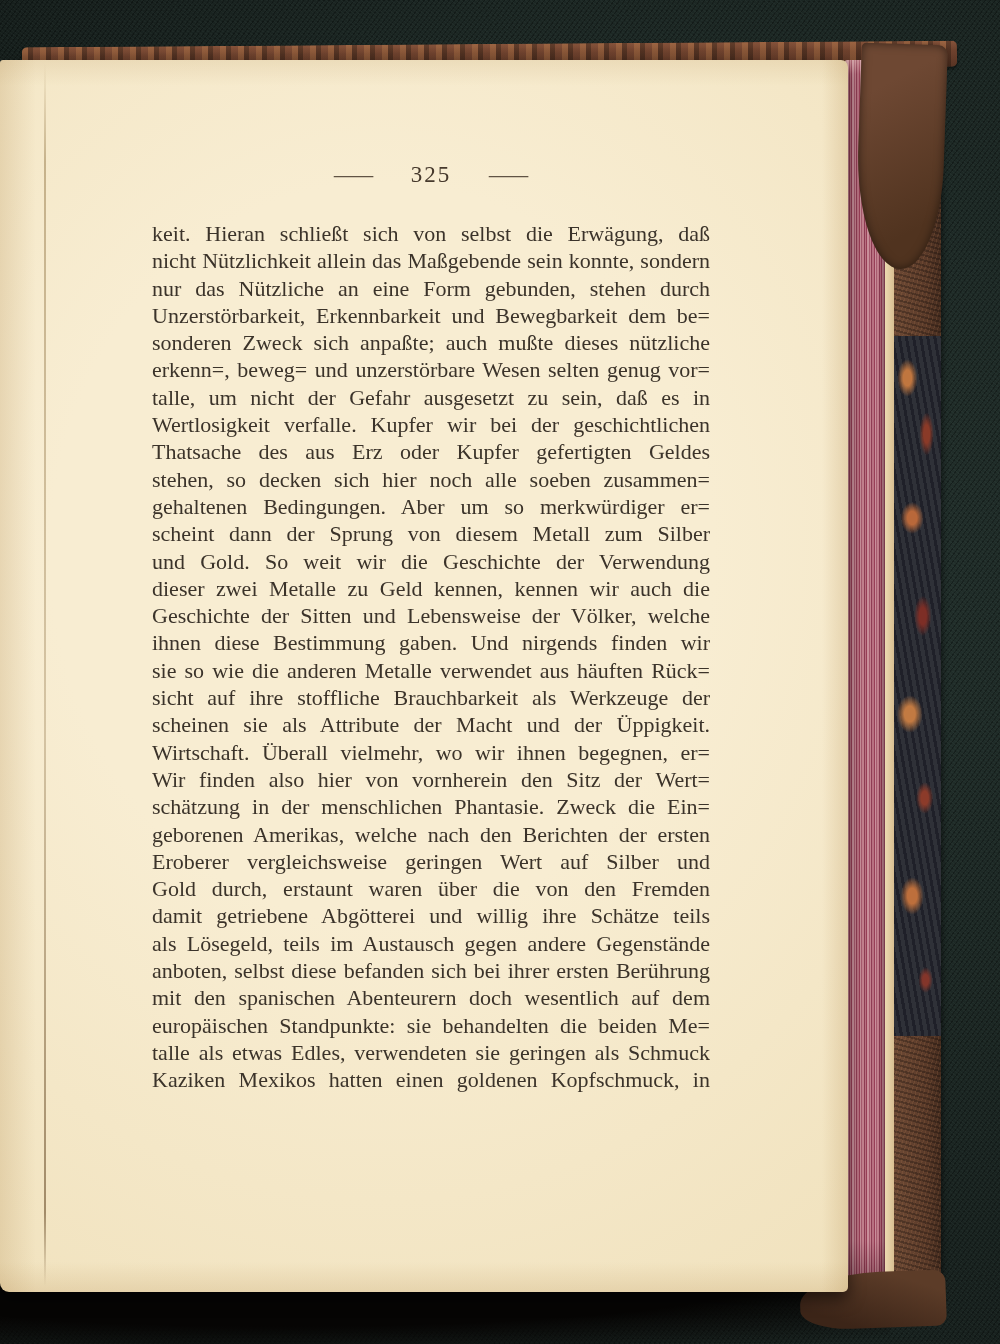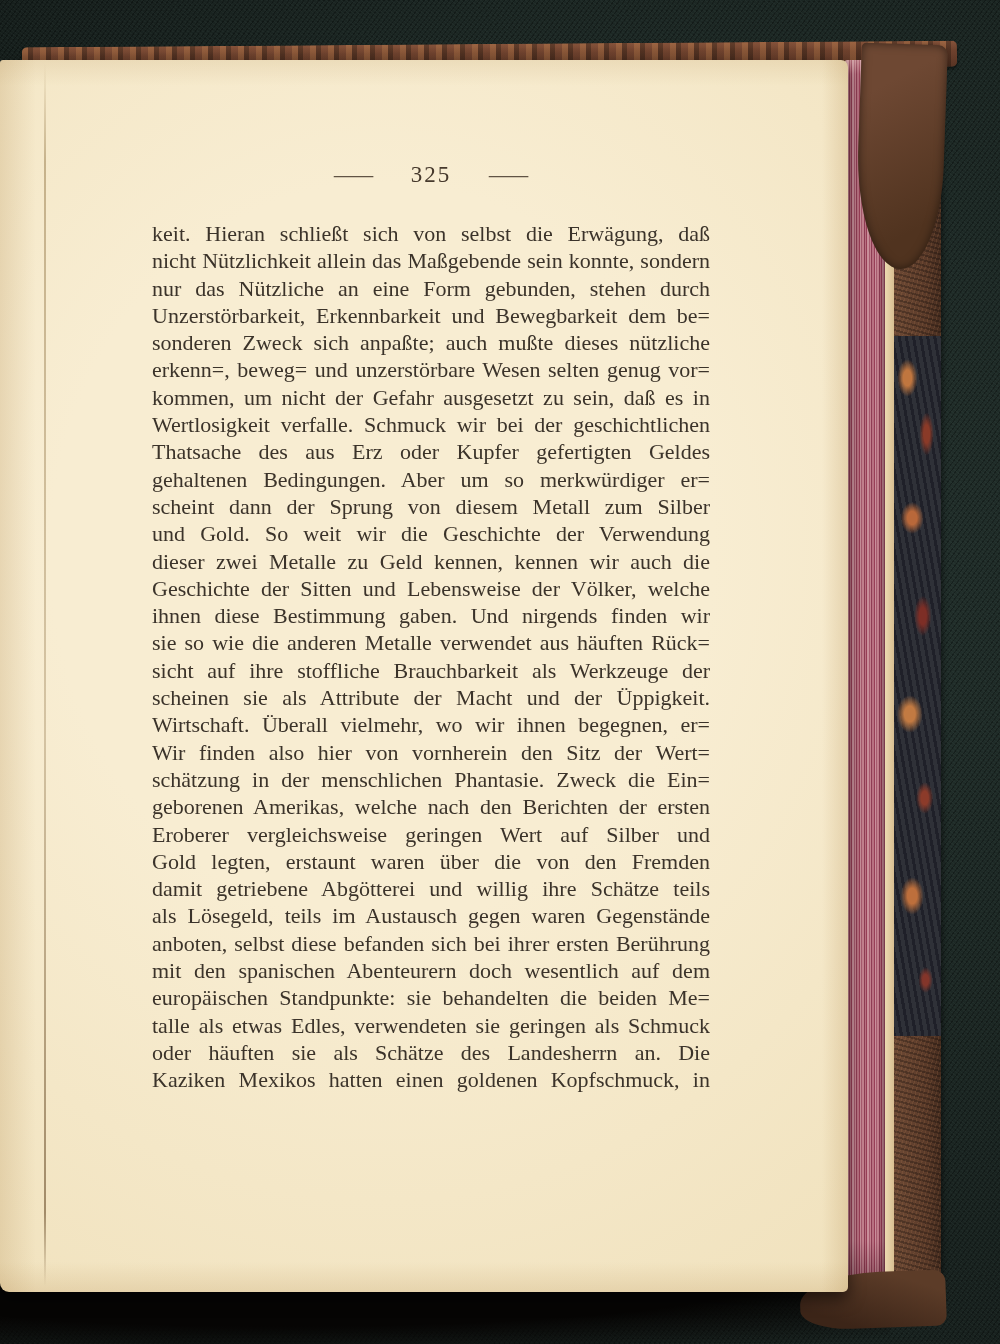--- a/index.html
+++ b/index.html
@@ -150,44 +150,44 @@
         <span class="dash">—</span>
       </div>
 
       <div class="body-lines">
         <div class="line">keit. Hieran schließt sich von selbst die Erwägung, daß</div>
         <div class="line">nicht Nützlichkeit allein das Maßgebende sein konnte, sondern</div>
         <div class="line">nur das Nützliche an eine Form gebunden, stehen durch</div>
         <div class="line">Unzerstörbarkeit, Erkennbarkeit und Bewegbarkeit dem be=</div>
         <div class="line">sonderen Zweck sich anpaßte; auch mußte dieses nützliche</div>
         <div class="line">erkenn=, beweg= und unzerstörbare Wesen selten genug vor=</div>
-        <div class="line">kommen, um nicht der Gefahr ausgesetzt zu sein, daß es in</div>
-        <div class="line">Wertlosigkeit verfalle. Schmuck wir bei der geschichtlichen</div>
+        <div class="line">talle, um nicht der Gefahr ausgesetzt zu sein, daß es in</div>
+        <div class="line">Wertlosigkeit verfalle. Kupfer wir bei der geschichtlichen</div>
         <div class="line">Thatsache des aus Erz oder Kupfer gefertigten Geldes</div>
+        <div class="line">stehen, so decken sich hier noch alle soeben zusammen=</div>
         <div class="line">gehaltenen Bedingungen. Aber um so merkwürdiger er=</div>
         <div class="line">scheint dann der Sprung von diesem Metall zum Silber</div>
         <div class="line">und Gold. So weit wir die Geschichte der Verwendung</div>
         <div class="line">dieser zwei Metalle zu Geld kennen, kennen wir auch die</div>
         <div class="line">Geschichte der Sitten und Lebensweise der Völker, welche</div>
         <div class="line">ihnen diese Bestimmung gaben. Und nirgends finden wir</div>
         <div class="line">sie so wie die anderen Metalle verwendet aus häuften Rück=</div>
         <div class="line">sicht auf ihre stoffliche Brauchbarkeit als Werkzeuge der</div>
         <div class="line">scheinen sie als Attribute der Macht und der Üppigkeit.</div>
         <div class="line">Wirtschaft. Überall vielmehr, wo wir ihnen begegnen, er=</div>
         <div class="line">Wir finden also hier von vornherein den Sitz der Wert=</div>
         <div class="line">schätzung in der menschlichen Phantasie. Zweck die Ein=</div>
         <div class="line">geborenen Amerikas, welche nach den Berichten der ersten</div>
         <div class="line">Eroberer vergleichsweise geringen Wert auf Silber und</div>
-        <div class="line">Gold legten, erstaunt waren über die von den Fremden</div>
+        <div class="line">Gold durch, erstaunt waren über die von den Fremden</div>
         <div class="line">damit getriebene Abgötterei und willig ihre Schätze teils</div>
-        <div class="line">als Lösegeld, teils im Austausch gegen waren Gegenstände</div>
+        <div class="line">als Lösegeld, teils im Austausch gegen andere Gegenstände</div>
         <div class="line">anboten, selbst diese befanden sich bei ihrer ersten Berührung</div>
         <div class="line">mit den spanischen Abenteurern doch wesentlich auf dem</div>
         <div class="line">europäischen Standpunkte: sie behandelten die beiden Me=</div>
         <div class="line">talle als etwas Edles, verwendeten sie geringen als Schmuck</div>
-        <div class="line">oder häuften sie als Schätze des Landesherrn an.  Die</div>
         <div class="line">Kaziken Mexikos hatten einen goldenen Kopfschmuck, in</div>
       </div>
 
     </div>
   </div>
 
 </div>
 
 </body></html>

